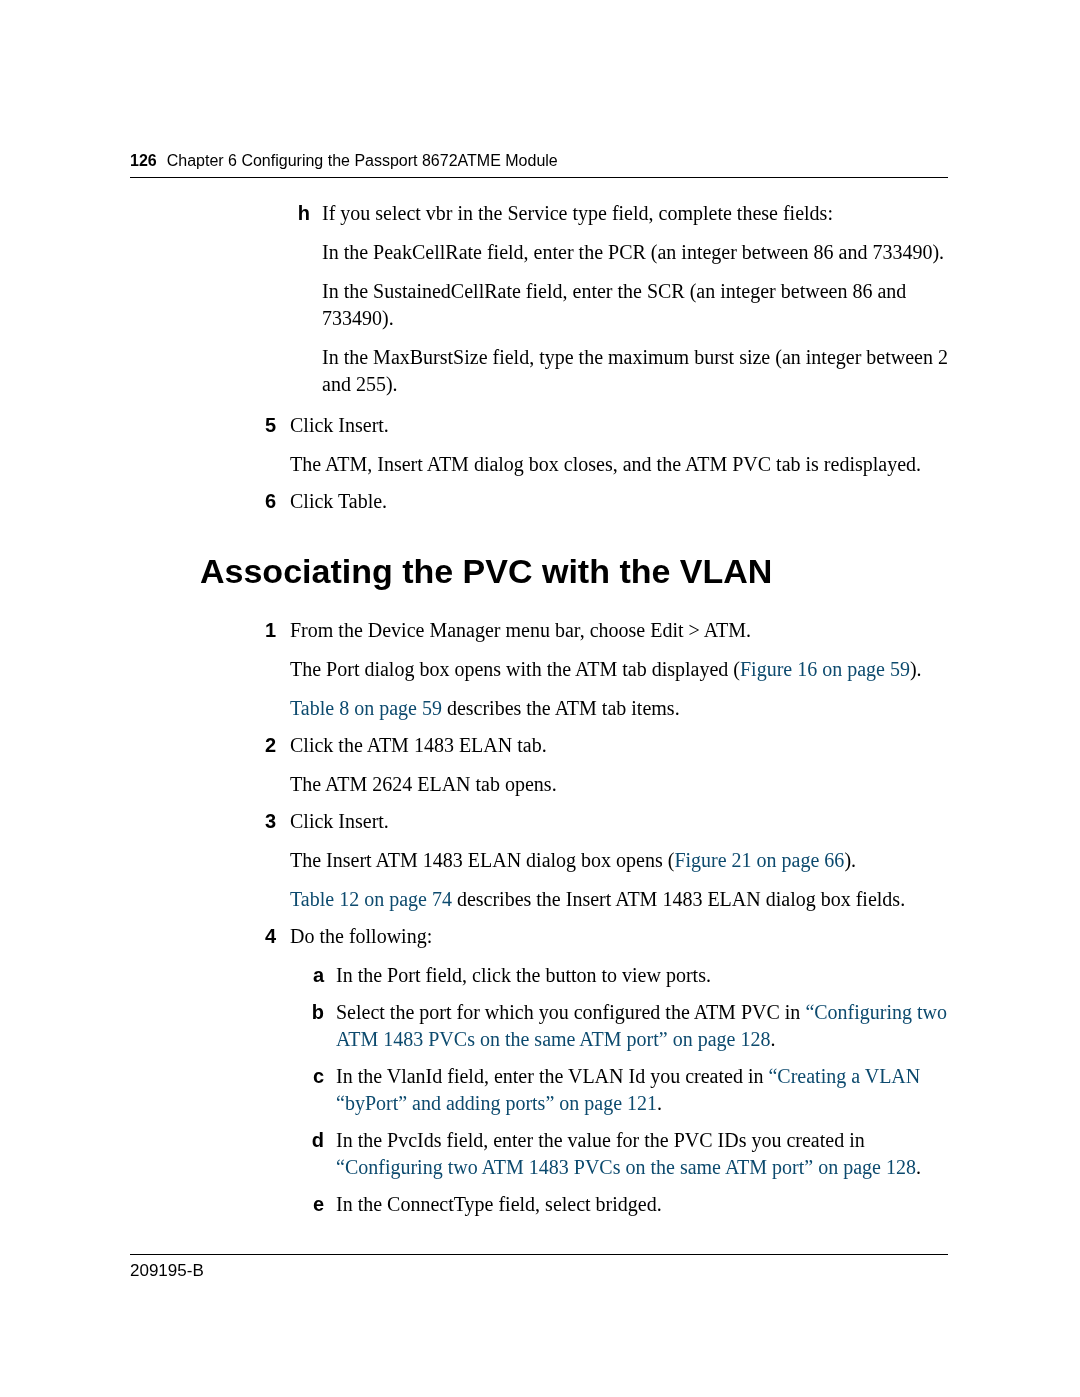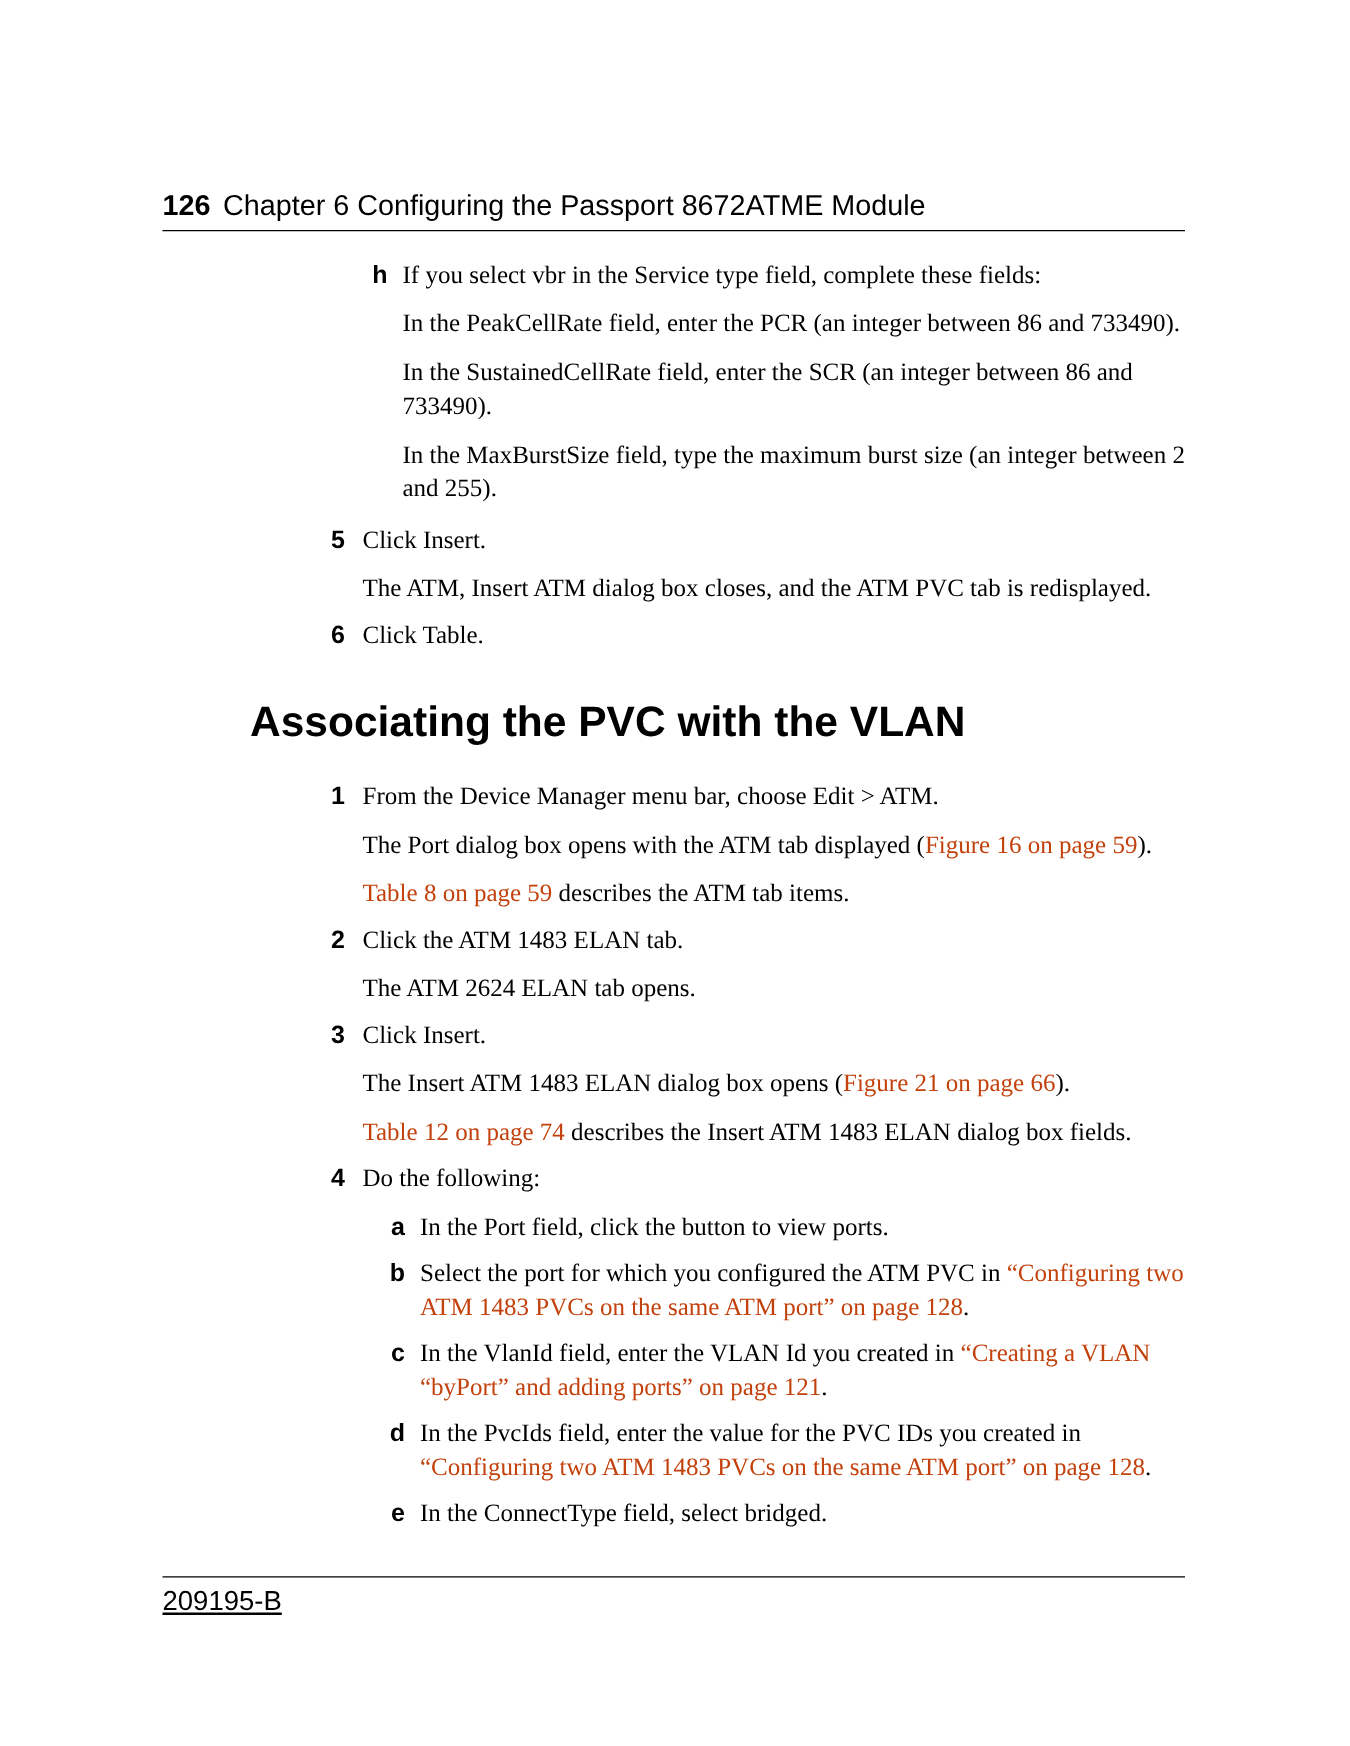--- a/index.html
+++ b/index.html
@@ -18,39 +18,38 @@
     position: absolute;
     left: 130px;
     top: 153px;
     width: 818px;
   }
   .running-head {
     display: flex;
     align-items: baseline;
     gap: 10px;
     font-family: Arial, Helvetica, sans-serif;
-    font-size: 23px;
+    font-size: 16px;
     line-height: 1;
     margin-bottom: 8px;
   }
   .running-head .page-no {
     font-weight: bold;
   }
   .rule {
     border: 0;
     border-top: 1.2px solid #000;
     margin: 0 0 22px 0;
   }
   .rule.footer {
     margin: 26px 0 6px 0;
   }
   .footer-text {
     font-family: Arial, Helvetica, sans-serif;
-    font-size: 22px;
-    text-decoration: underline;
+    font-size: 17px;
   }
 
   .content {
     font-size: 20px;
     line-height: 1.35;
   }
 
   
   .list {
     margin-left: 108px; 
@@ -86,21 +85,21 @@
   }
 
   h2.section {
     font-family: Arial, Helvetica, sans-serif;
     font-weight: bold;
     font-size: 34px;
     margin: 34px 0 22px 70px;
   }
 
   .xref {
-    color: #c2410c;
+    color: #0c4a6e;
   }
 
   
   .orphan-sub {
     margin-left: 146px; 
   }
   .orphan-sub .list-item .marker {
     width: 34px;
     flex: 0 0 34px;
     padding-right: 12px;

